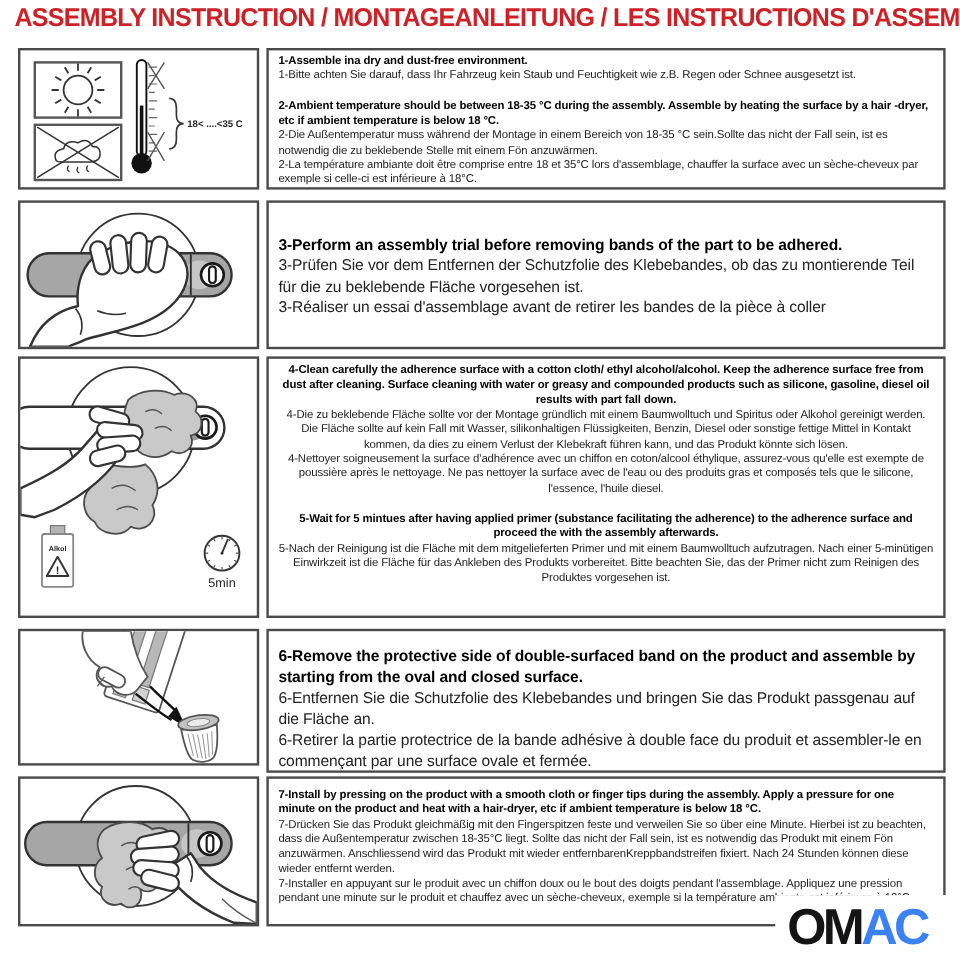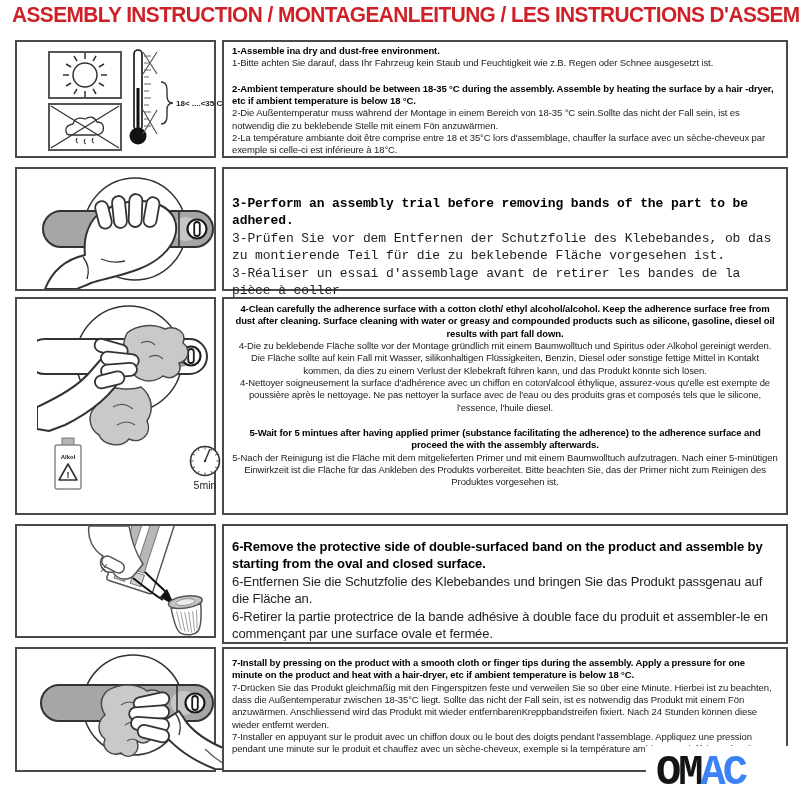--- a/index.html
+++ b/index.html
@@ -7,40 +7,40 @@
   .page {
     position:relative; width:800px; height:800px; background:#fff;
     font-family:"Liberation Sans", sans-serif; overflow:hidden;
   }
   .title {
     position:absolute; top:3px; left:0; width:800px; text-align:center;
     font-weight:700; font-size:21.5px; letter-spacing:-0.6px;
     color:#ce2127; transform:scaleX(0.97); transform-origin:center; white-space:nowrap;
   }
   .box {
-    position:absolute; background:#fff; border:2px solid #4a4a4a;padding-left:20px;
+    position:absolute; background:#fff; border:2px solid #4a4a4a;
   }
   .illus { left:15px; width:201px; }
   .txt   { left:222px; width:566px; color:#222; }
   .txt p { margin:0; }
   .t-sm p { font-size:9.5px; line-height:1.3; letter-spacing:-0.1px; }
   .t-lg p { font-size:13px; line-height:1.34; letter-spacing:-0.1px; }
   .en { font-weight:700; color:#000; }
   .sec2 { margin-top:13px; }
   .pad-a { padding:3px 8px 0 8px; }
-  .pad-b { padding:26px 8px 16px 8px;font-family:Liberation Mono, monospace; }
+  .pad-b { padding:26px 8px 16px 8px; }
   .pad-c { padding:4px 8px 0 8px;text-align:center; }
   .pad-d { padding:12px 8px 0 8px; }
   .pad-e { padding:8px 8px 0 8px; }
   svg { display:block; overflow:hidden; }
   svg text { font-family:"Liberation Sans", sans-serif; fill:#222; }
   .logo {
     position:absolute; left:646px; top:746px; width:154px; height:54px;
     background:#fff; display:flex; align-items:center; padding-left:10px;
-    font-family:Liberation Mono, monospace; font-weight:700; font-size:42px;
+    font-family:Liberation Sans, sans-serif; font-weight:700; font-size:42px;
     letter-spacing:-3px; line-height:1;
   }
   .logo .blk { color:#141414; }
   .logo .red { color:#3b82f6; }
 </style>
 </head>
 <body>
 
 <div class="page">
 

